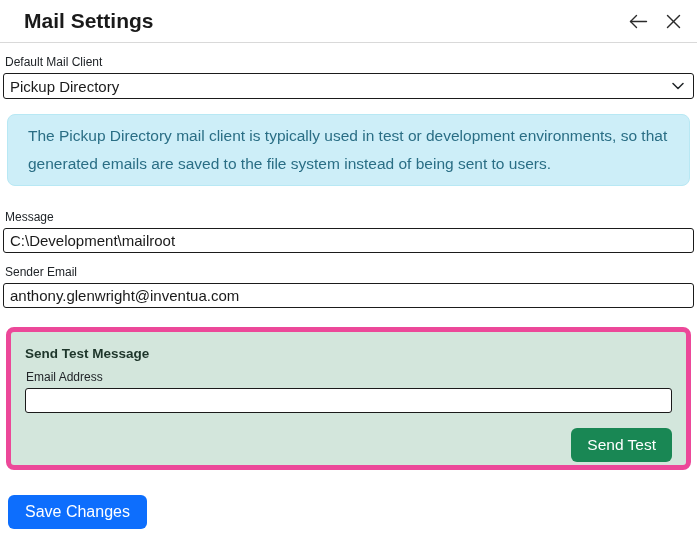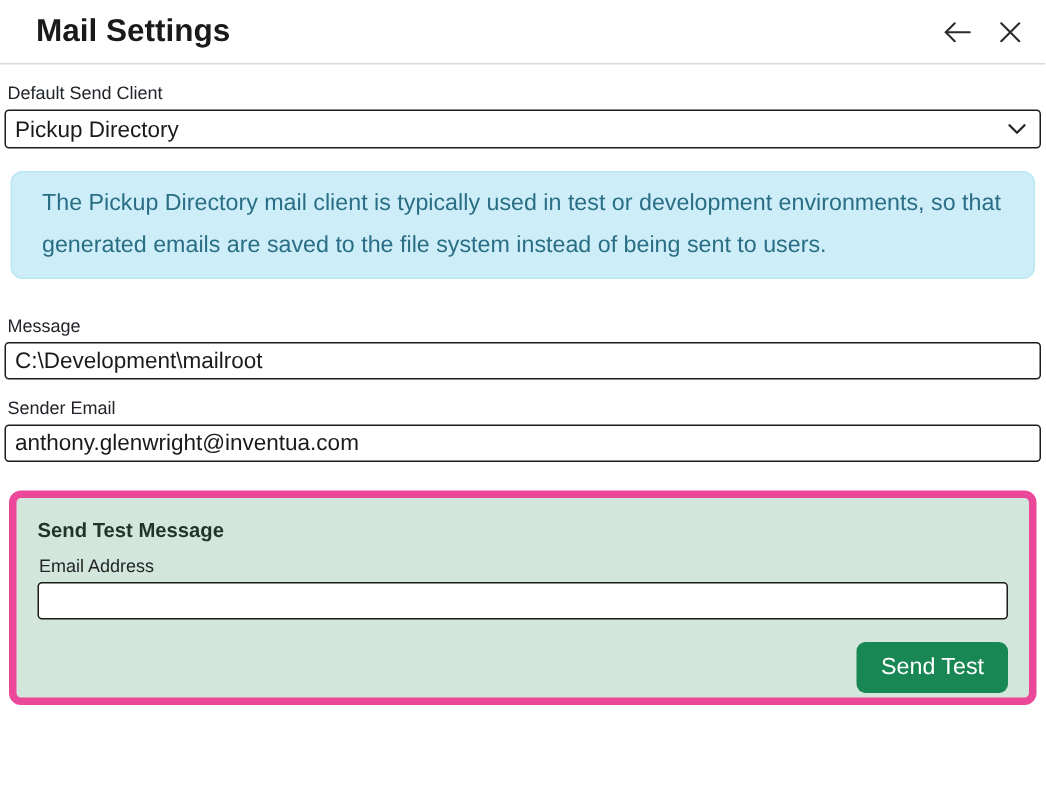--- a/index.html
+++ b/index.html
@@ -110,21 +110,21 @@
             <path d="M13.5 1.5 L1.5 13.5"></path>
         </svg>
       </span>
     </button>
   </div>
 </div>
 <hr class="hdr-divider">
 
 <div class="content">
 
-  <label class="field-label">Default Send Client</label>
+  <label class="field-label">Default Mail Client</label>
   <div class="select-wrap">
     <select>
       <option>Pickup Directory</option>
     </select>
     <span class="select-chevron">
       <svg width="12" height="8" viewBox="0 0 12 8" fill="none" stroke="#212529" stroke-width="1.5" stroke-linecap="round" stroke-linejoin="round">
         <polyline points="1,1.5 6,6.5 11,1.5"></polyline>
       </svg>
     </span>
   </div>
@@ -141,14 +141,15 @@
 
   <section class="test-panel">
     <div class="panel-title">Send Test Message</div>
     <label class="field-label panel-label">Email Address</label>
     <input type="text" class="text-input panel-input" value="" style="">
     <div class="panel-btn-row">
       <button class="btn btn-success">Send Test</button>
     </div>
   </section>
 
+  <button class="btn btn-primary">Save Changes</button>
 
 </div>
 
 </body></html>

